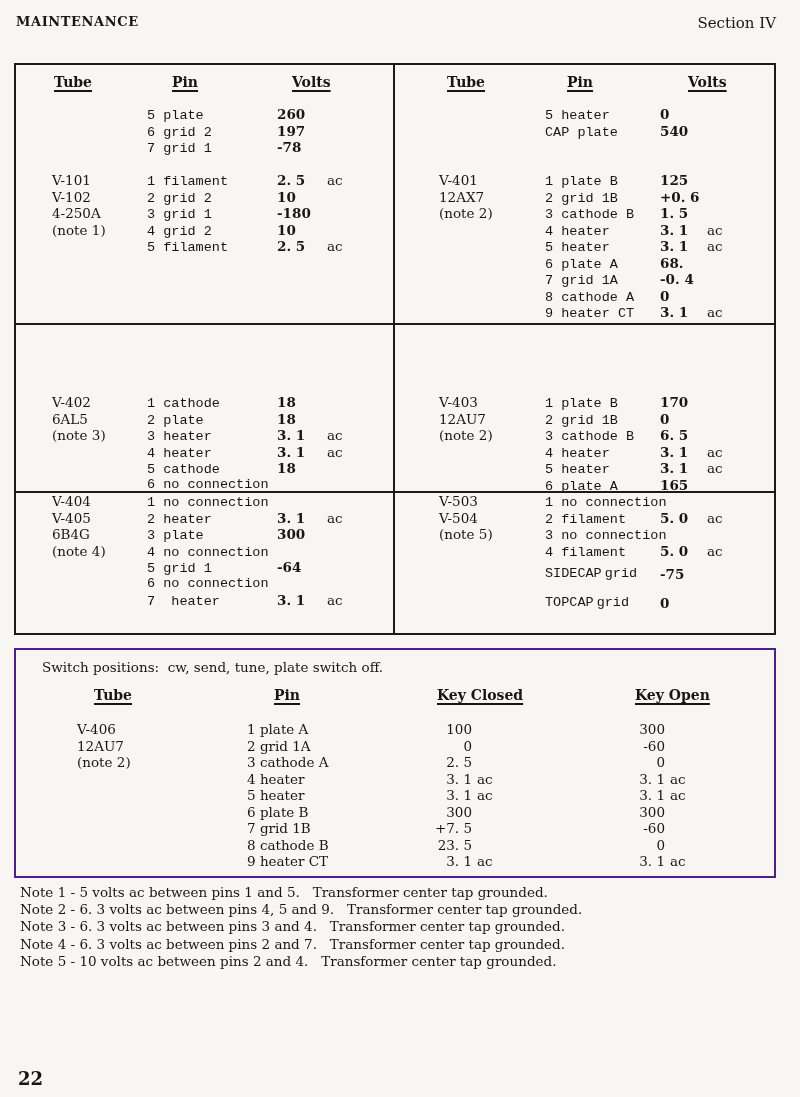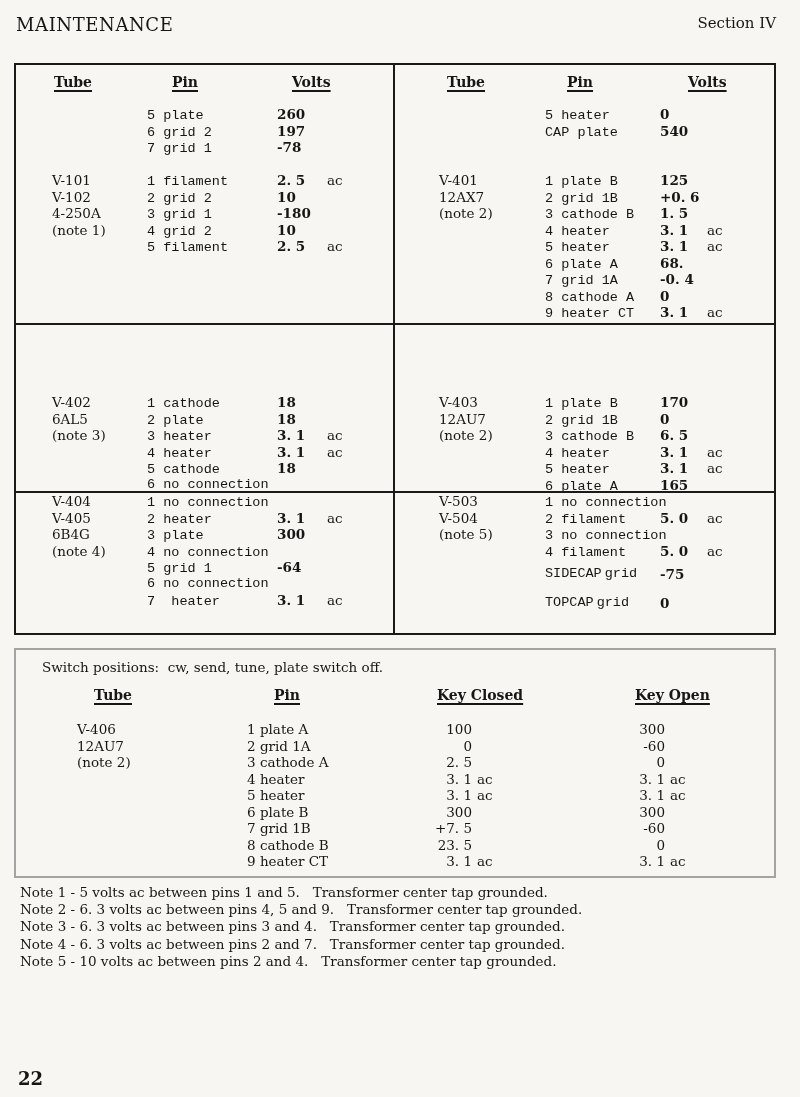--- a/index.html
+++ b/index.html
@@ -9,21 +9,21 @@
     background:#f7f6f2;
     font-family:"DejaVu Serif","Liberation Serif",serif;
     font-size:13.5px;
     color:#161616;
     overflow:hidden;
   }
   .u{text-decoration:underline;text-underline-offset:3px;text-decoration-thickness:1.5px;}
 
   
   #hdr{position:absolute;top:14px;left:16px;right:24px;display:flex;justify-content:space-between;}
-  #hdr .hl{font-weight:normal;font-size:18px;letter-spacing:.6px;}
+  #hdr .hl{font-weight:bold;font-size:13px;letter-spacing:.6px;}
   #hdr .hr{font-size:15px;}
 
   
   #t1{
     position:absolute;left:14px;top:63px;width:762px;height:572px;
     border:2px solid #1a1a1a;box-sizing:border-box;
     display:grid;grid-template-columns:379px 1fr;grid-template-rows:260px 168px auto;
   }
   .vcell{position:relative;box-sizing:border-box;overflow:hidden;}
   .vcell.lhalf{border-right:2px solid #1a1a1a;padding-left:36px;}
@@ -45,21 +45,21 @@
   .c-pin.pflex{display:flex;align-items:center;}
   .stack{display:flex;flex-direction:row;line-height:14px;}
   .side{margin-left:3px;}
   .c-vnum{flex:none;text-align:left;white-space:pre;font-weight:bold;}
   .lhalf .c-vnum{width:45px}.rhalf .c-vnum{width:42px}
   .c-vac{flex:none;margin-left:5px;}
 
   
   #t2{
     position:absolute;left:14px;top:648px;width:762px;height:230px;
-    border:2px solid #a3a3a3;box-sizing:border-box;
+    border:2px solid #4c1d95;box-sizing:border-box;
   }
   .t2-title{position:absolute;top:9px;left:26px;white-space:pre;}
   .th2{position:absolute;top:37px;font-weight:bold;font-size:14px;}
   .h2-tube{left:78px}.h2-pin{left:258px}.h2-kc{left:421px}.h2-ko{left:619px}
   .srows{position:absolute;top:71px;left:0;width:100%;}
   .srow{display:flex;height:16.5px;padding-left:61px;align-items:baseline;}
   .s-tube{flex:none;width:170px;white-space:pre;}
   .s-pin{flex:none;width:175px;white-space:pre;}
   .s-kc{flex:none;width:50px;text-align:right;white-space:pre;}
   .s-kcu{flex:none;width:19px;margin-left:5px;}

